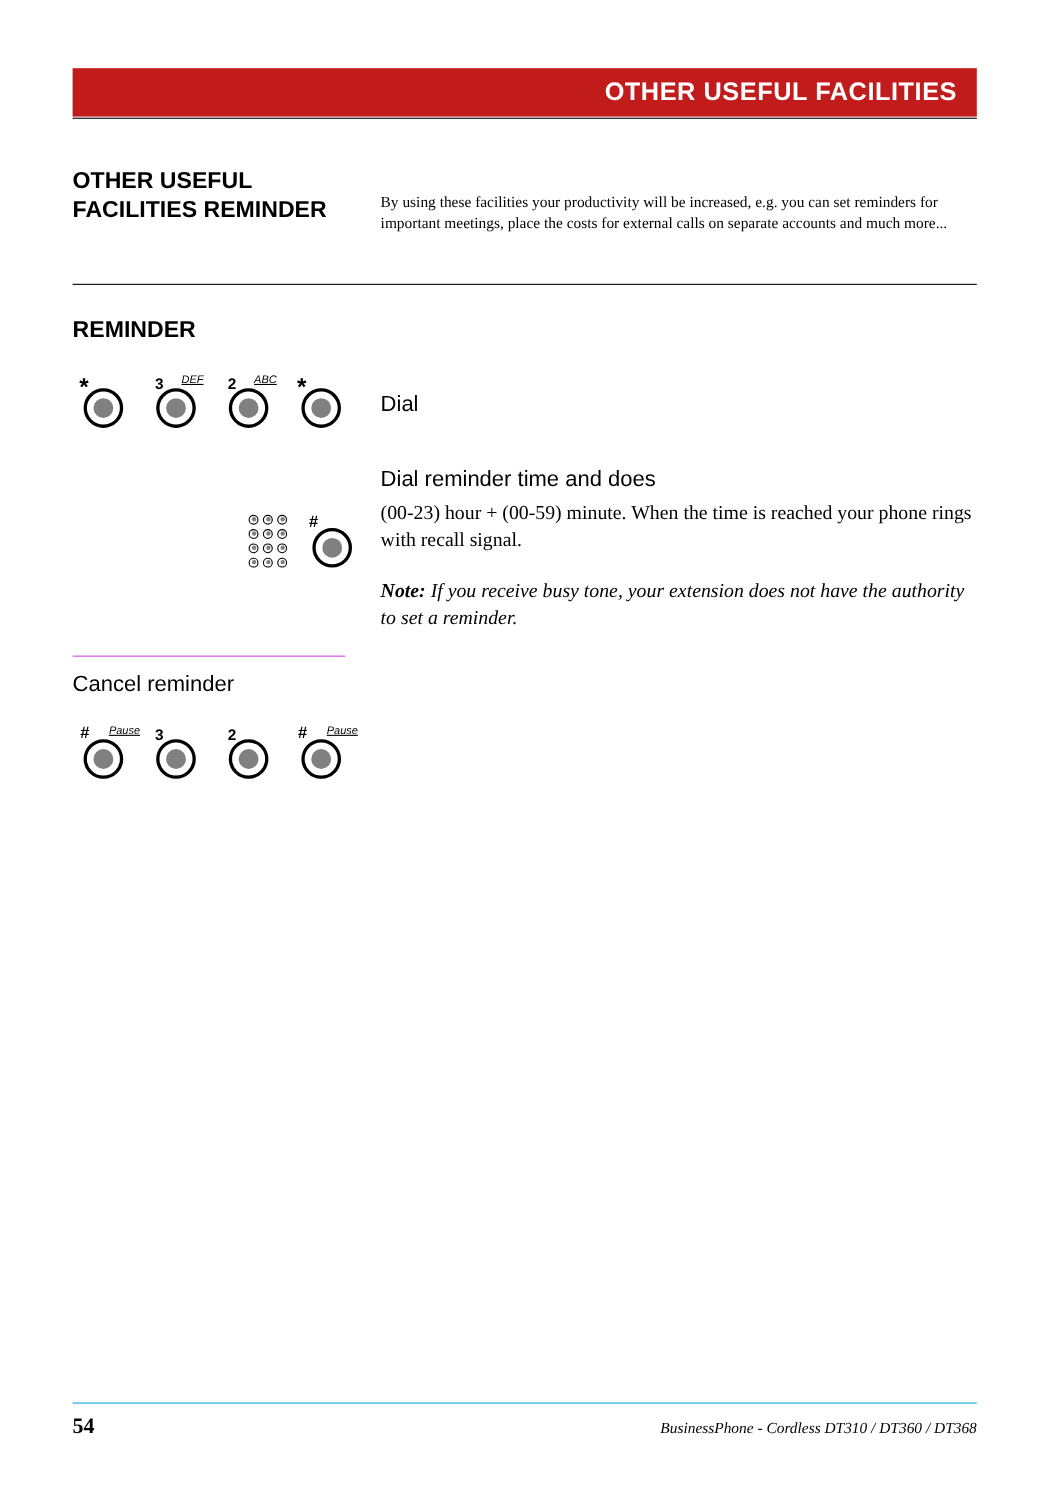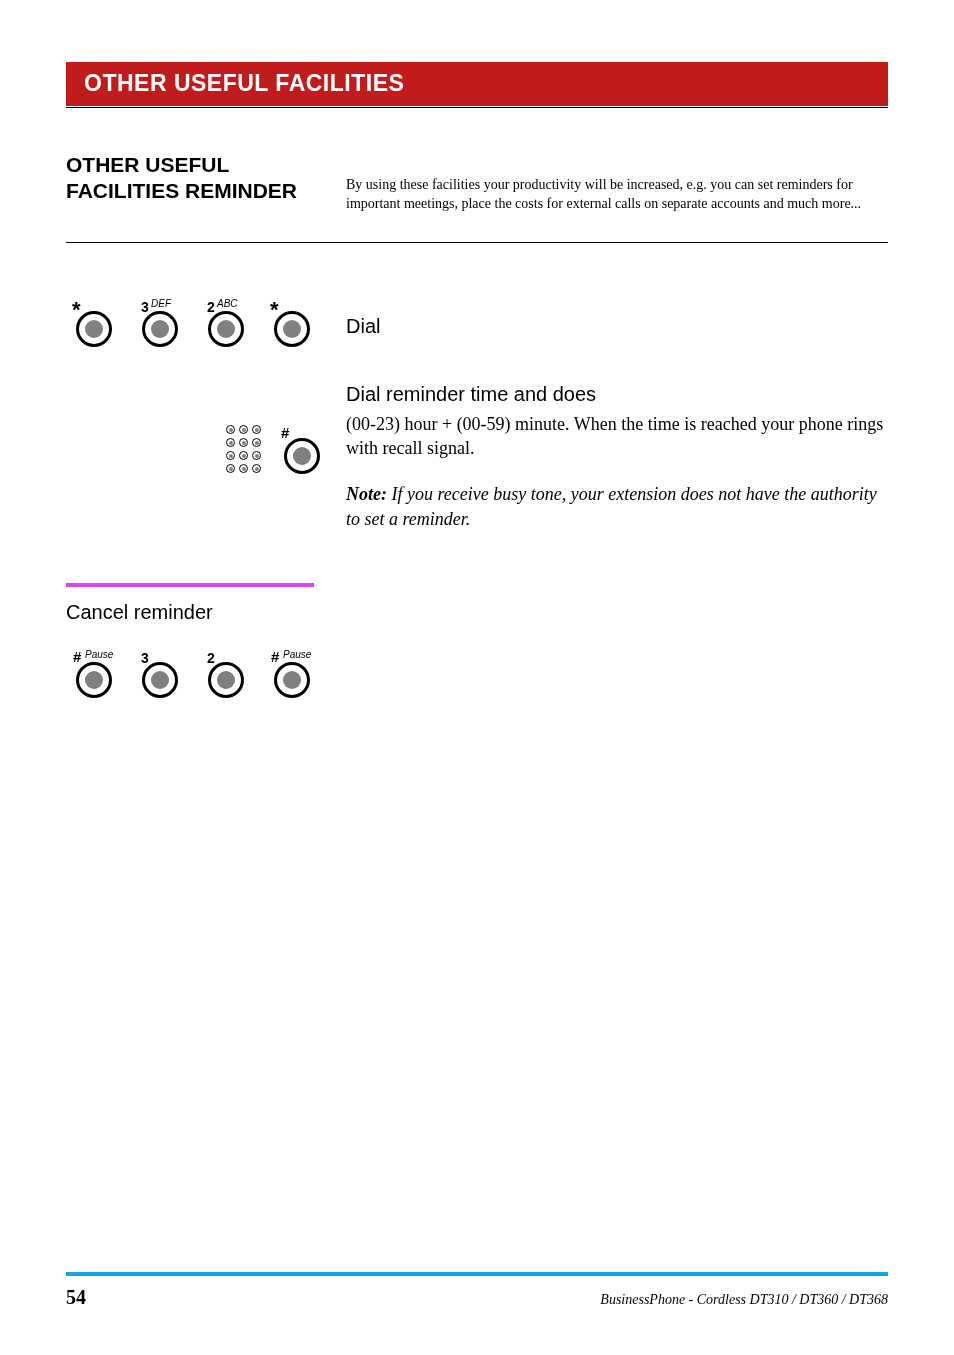--- a/index.html
+++ b/index.html
@@ -9,74 +9,78 @@
   .page { padding: 62px 66px 0 66px; }
 
   .header-bar {
     background: #c21b1b;
     color: #fff;
     font-family: Arial, Helvetica, sans-serif;
     font-weight: bold;
     font-size: 23px;
     padding: 8px 18px 9px 18px;
     letter-spacing: 0.5px;
+    text-align: right;
   }
 
   .divider { border: none; border-top: 1px solid #000; margin-top: 1px; }
 
-  .section-row { display: flex; margin-top: 44px; border-bottom: 1px solid #000; padding-bottom: 28px; }
+  .section-row { display: flex; margin-top: 44px; border-bottom: 1px solid #000; padding-bottom: 44px; }
   .section-row.noborder { border-bottom: none; padding-bottom: 0; }
   .left-col { width: 280px; flex-shrink: 0; }
   .right-col { flex: 1; font-size: 14px; line-height: 1.35; }
 
   .h-sans { font-family: Arial, Helvetica, sans-serif; font-weight: bold; font-size: 21px; line-height: 1.25; }
   .h-sans-small { font-family: Arial, Helvetica, sans-serif; font-weight: normal; font-size: 20px; }
 
   .keys-row { display: flex; margin-top: 30px; }
   .keys-left { width: 280px; flex-shrink: 0; display: flex; align-items: center; gap: 22px; padding-left: 6px; }
   .keys-right { flex: 1; font-size: 18px; line-height: 1.35; padding-top: 12px; }
 
   .key { position: relative; width: 44px; height: 44px; }
   .key-circle { width: 36px; height: 36px; border: 3px solid #000; border-radius: 50%; position: absolute; left: 4px; top: 10px; }
   .key-inner { width: 18px; height: 18px; background: #808080; border-radius: 50%; position: absolute; left: 13px; top: 19px; }
   .key-label { position: absolute; font-family: Arial, Helvetica, sans-serif; font-size: 14px; font-weight: bold; }
   .key-label.star { left: 0; top: -4px; font-size: 22px; }
   .key-label.digit { left: 3px; top: -2px; font-size: 14px; }
-  .key-sup { position: absolute; left: 13px; top: -3px; font-family: Arial, Helvetica, sans-serif; font-size: 10px; font-style: italic; }
+  .key-sup { position: absolute; left: 27px; top: -3px; font-family: Arial, Helvetica, sans-serif; font-size: 10px; font-style: italic; text-decoration: underline; }
   .key-label.hash { left: 1px; top: -4px; font-size: 15px; }
 
   .keypad-mini { display: grid; grid-template-columns: repeat(3, 10px); grid-template-rows: repeat(4, 10px); gap: 3px; }
   .keypad-mini .d { width: 9px; height: 9px; border: 1.2px solid #000; border-radius: 50%; background: #fff; position: relative; }
   .keypad-mini .d::after { content: ""; position: absolute; width: 4px; height: 4px; background: #808080; border-radius: 50%; left: 1.5px; top: 1.5px; }
 
   .note-italic { font-style: italic; }
 
-  .cancel-hdr { margin-top: 52px; border-top: 4px solid #d946ef; width: 248px; padding-top: 14px; }
+  .cancel-hdr { margin-top: 23px; border-top: 1px solid #d946ef; width: 248px; padding-top: 14px; }
 
-  .footer { position: absolute; bottom: 46px; left: 66px; right: 66px; border-top: 4px solid #0ea5e9; padding-top: 10px; display: flex; justify-content: space-between; align-items: baseline; }
+  .footer { position: absolute; bottom: 46px; left: 66px; right: 66px; border-top: 1px solid #0ea5e9; padding-top: 10px; display: flex; justify-content: space-between; align-items: baseline; }
   .page-num { font-family: Georgia, serif; font-weight: bold; font-size: 20px; }
   .product-name { font-family: Georgia, serif; font-style: italic; font-size: 14px; margin-left: 13px; }
 </style>
 </head>
 <body>
 
 <div class="page">
 
   <div class="header-bar">OTHER USEFUL FACILITIES</div>
   <hr class="divider">
 
   <div class="section-row">
     <div class="left-col">
       <div class="h-sans">OTHER USEFUL</div>
       <div class="h-sans">FACILITIES REMINDER</div>
     </div>
     <div class="right-col" style="margin-top:24px;">By using these facilities your productivity will be increased, e.g. you can set reminders for important meetings, place the costs for external calls on separate accounts and much more...</div>
   </div>
 
   <div class="section-row noborder" style="margin-top:28px;">
+    <div class="left-col">
+      <div class="h-sans">REMINDER</div>
+    </div>
   </div>
 
   <div class="keys-row">
     <div class="keys-left">
       <div class="key">
         <span class="key-label star">*</span>
         <span class="key-circle"></span>
           <span class="key-inner"></span>
       </div>
       <div class="key">

